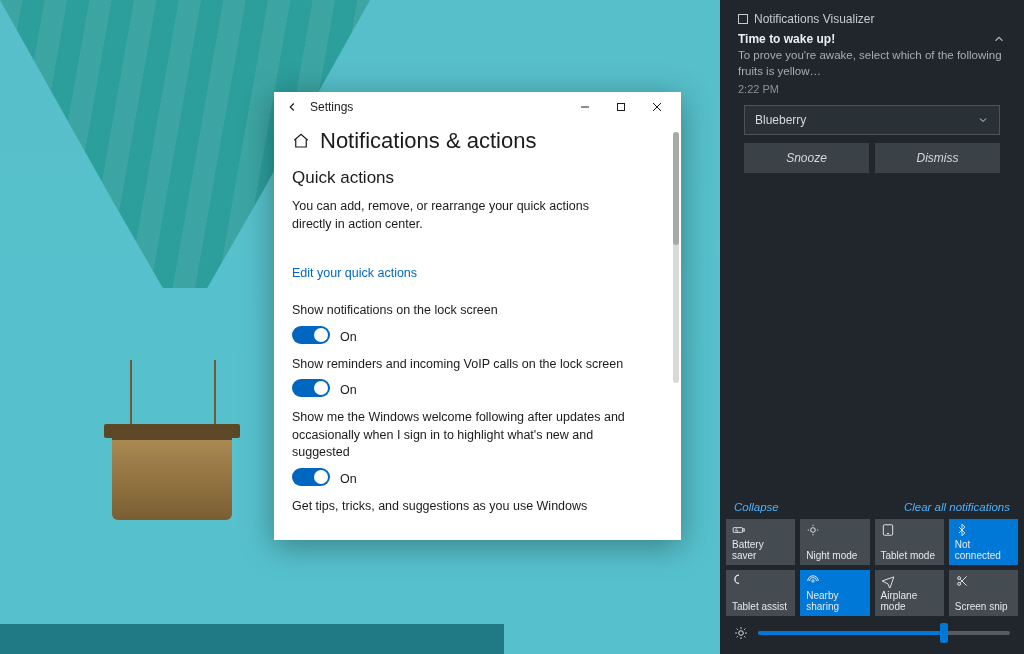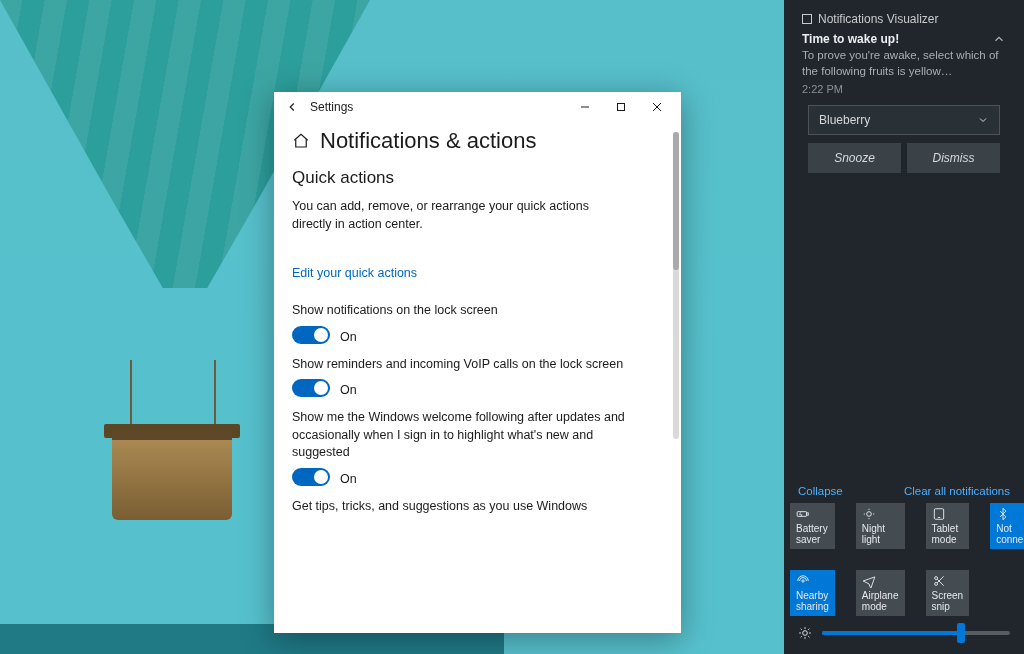--- a/index.html
+++ b/index.html
@@ -42,21 +42,21 @@
     position:absolute; right:260px; top:290px; width:100px; height:150px;
   }
   .isl-grass { position:absolute; top:60px; left:0; width:100%; height:30px; background:#6bbf3a; border-radius:50% 50% 4px 4px/40% 40% 4px 4px; }
   .isl-rock { position:absolute; top:86px; left:10px; width:80px; height:130px; background:#2a3a3c; clip-path:polygon(0 0,100% 0,80% 100%,20% 100%); }
   .mountain { position:absolute; bottom:150px; width:0; height:0; border-style:solid; }
   .m1 { right:300px; border-width:0 60px 140px 60px; border-color:transparent transparent #b07a3a transparent; }
   .m2 { right:260px; border-width:0 50px 110px 50px; border-color:transparent transparent #c8934b transparent; }
 
   
   .action-center {
-    position:absolute; right:0; top:0; width:240px; height:654px;
+    position:absolute; right:0; top:0; width:304px; height:654px;
     background:#20262b; color:#d0d3d6; z-index:3;
     display:flex; flex-direction:column;
     font-size:12px;
   }
   .notif-card { margin:12px; }
   .notif-appline { display:flex; align-items:center; gap:6px; color:#c8cbce; font-size:12px; margin-bottom:6px; margin-left:6px;}
   .notif-appline .square { width:10px; height:10px; border:1px solid #c8cbce; }
   .notif-body { padding:0 6px; position:relative; }
   .notif-title { font-weight:700; font-size:12px; color:#eceff2; margin-bottom:2px; }
   .notif-text { font-size:11.5px; color:#a8adb2; line-height:1.35; }
@@ -69,39 +69,39 @@
     cursor:pointer;
   }
   .notif-actions { display:flex; gap:6px; margin:8px 6px 0 6px;font-style:italic; }
   .notif-actions .btn {
     flex:1; height:30px; background:#3a4248; color:#d6d8da;
     display:flex; align-items:center; justify-content:center;
     font-size:12px; cursor:pointer;
   }
   .ac-spacer { flex:1; }
   .ac-linkbar { display:flex; justify-content:space-between; padding:6px 14px; font-size:11.5px; }
-  .ac-linkbar span { color:#4cb1ff; cursor:pointer; }
+  .ac-linkbar span { color:#4cb1ff; cursor:pointer;font-style:italic; }
   .ac-linkbar .right { color:#4cb1ff; }
-  .quick-tiles { display:grid; grid-template-columns:repeat(5,1fr); gap:21px; padding:0 6px; }
+  .quick-tiles { display:grid; grid-template-columns:repeat(4,1fr); gap:5px; padding:0 6px; }
   .tile {
     height:46px; background:#444b51; color:#e6e9ec; font-size:10px;
     padding:4px 6px; position:relative; cursor:pointer;
     display:flex; flex-direction:column; justify-content:space-between;
   }
   .tile.active { background:#0078d7; }
   .tile .ticon { font-size:13px; line-height:1; color:#e6e9ec; }
   .brightness { display:flex; align-items:center; gap:10px; padding:10px 14px 14px; }
   .bright-icon { color:#e6e9ec; font-size:14px; }
   .bright-track { flex:1; height:4px; background:#555c62; position:relative; border-radius:2px; }
   .bright-fill { position:absolute; left:0; top:0; height:100%; width:74%; background:#0078d7; border-radius:2px;}
   .bright-thumb { position:absolute; left:74%; top:50%; width:8px; height:20px; background:#0078d7; transform:translate(-50%,-50%); border-radius:2px; }
 
   
   .win {
-    position:absolute; left:274px; top:92px; width:407px; height:541px;
+    position:absolute; left:274px; top:92px; width:407px; height:448px;
     background:#ffffff; z-index:2;
     box-shadow:0 6px 30px rgba(0,0,0,.35);
     display:flex; flex-direction:column;
     color:#1b1b1b;
   }
   .titlebar { height:30px; display:flex; align-items:center; padding:0 6px; }
   .tb-back { width:24px; height:24px; display:flex; align-items:center; justify-content:center; color:#1b1b1b; cursor:pointer; font-size:13px;}
   .tb-title { font-size:12px; margin-left:6px; flex:1; color:#1b1b1b; }
   .tb-ctrls { display:flex; }
   .tb-ctrls div { width:36px; height:30px; display:flex; align-items:center; justify-content:center; color:#1b1b1b; cursor:pointer; font-size:11px;}
@@ -282,21 +282,21 @@
       <div class="tile">
         <span class="ticon">
           <svg viewBox="0 0 24 24" width="14" height="14" fill="none" stroke="currentColor" stroke-width="1.6">
             <circle cx="12" cy="12" r="4"></circle>
             <line x1="12" y1="3" x2="12" y2="5"></line>
             <line x1="12" y1="19" x2="12" y2="21"></line>
             <line x1="3" y1="12" x2="5" y2="12"></line>
             <line x1="19" y1="12" x2="21" y2="12"></line>
           </svg>
         </span>
-        <span>Night light</span>
+        <span>Night mode</span>
       </div>
       <div class="tile">
         <span class="ticon">
           <svg viewBox="0 0 24 24" width="14" height="14" fill="none" stroke="currentColor" stroke-width="1.6">
             <rect x="4" y="3" width="16" height="18" rx="2"></rect>
             <line x1="10" y1="18" x2="14" y2="18"></line>
           </svg>
         </span>
         <span>Tablet mode</span>
       </div>

